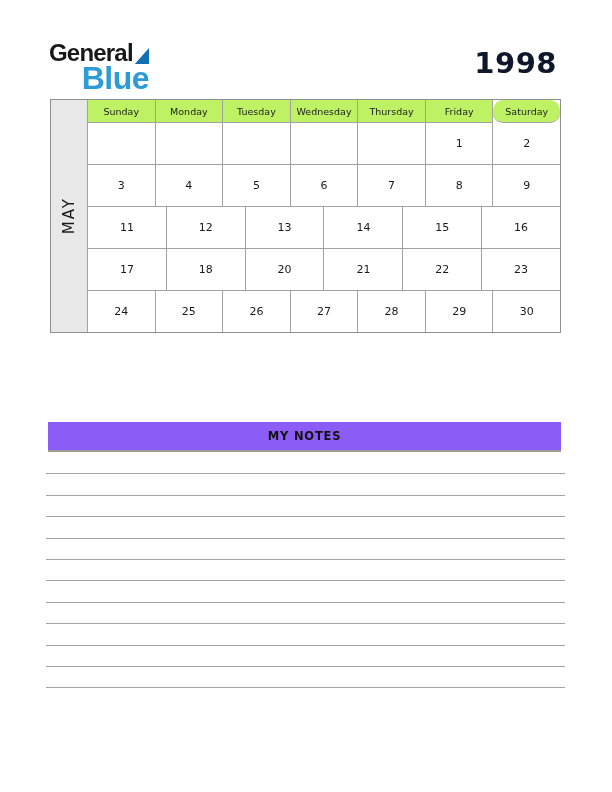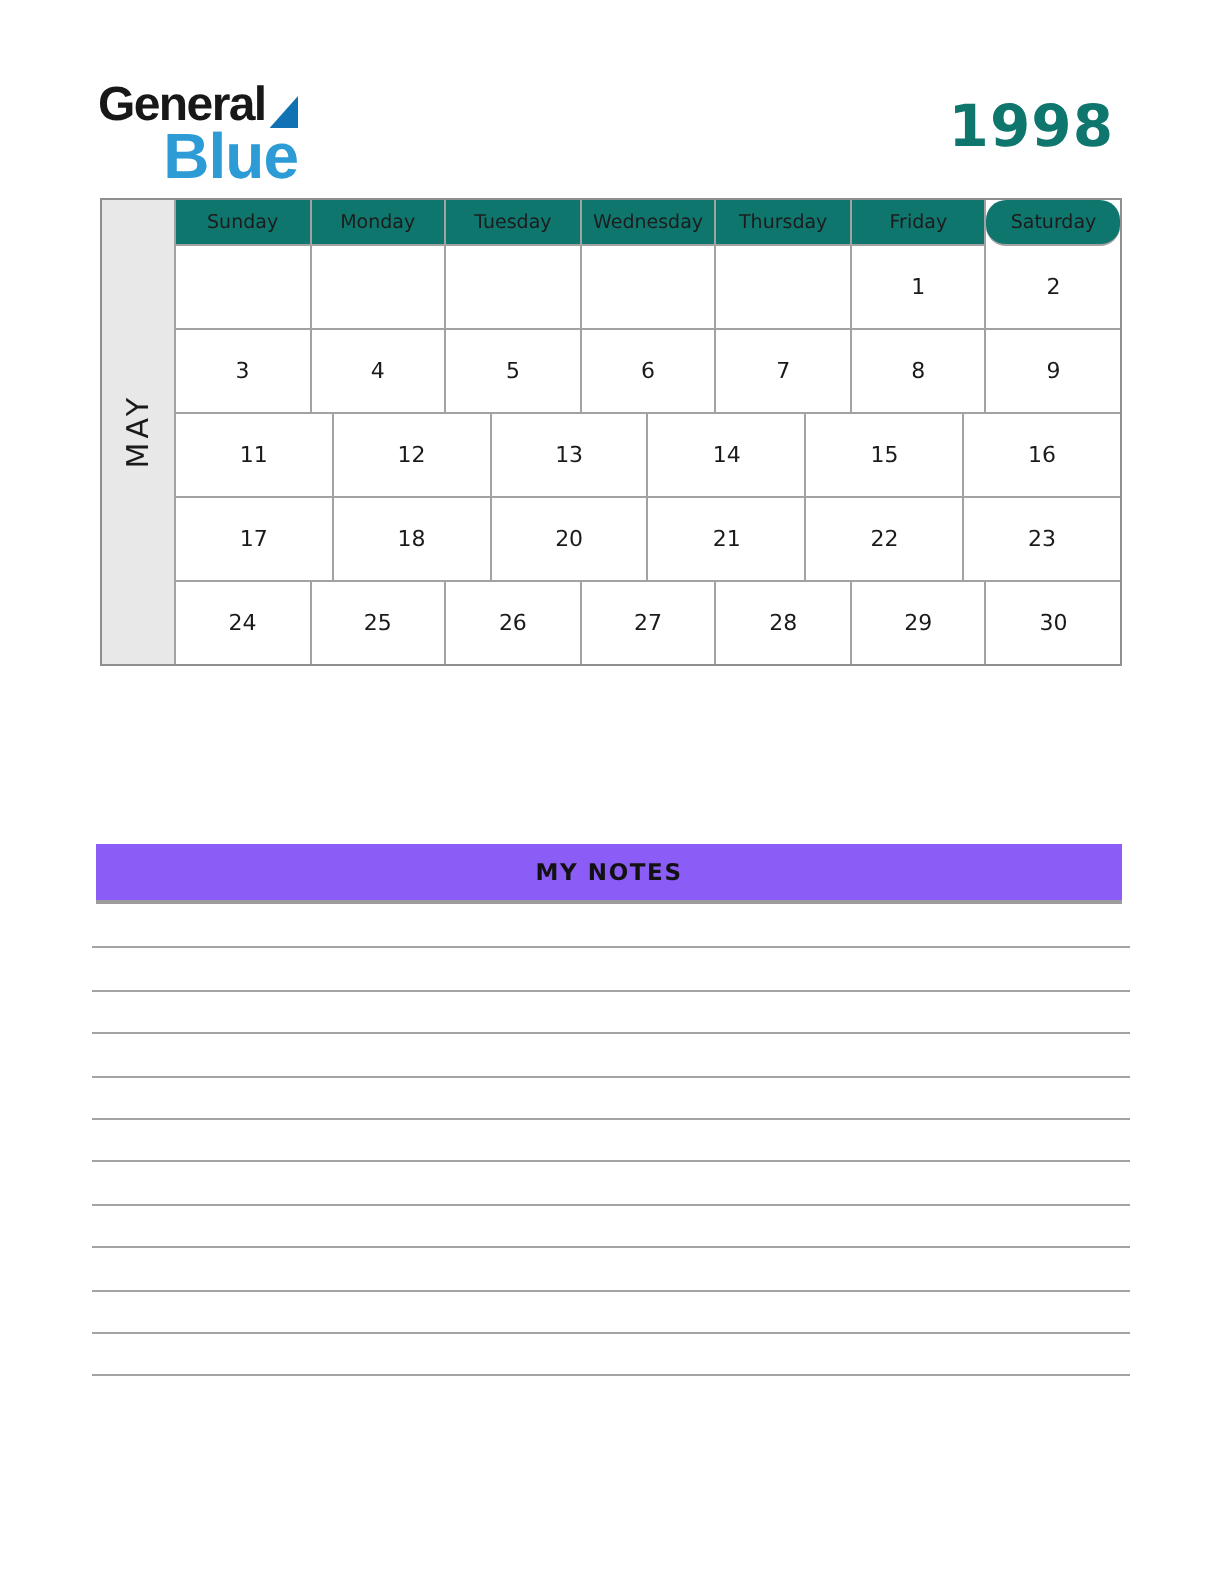--- a/index.html
+++ b/index.html
@@ -26,21 +26,21 @@
   }
   .logo-blue {
     font-family:"Liberation Sans", sans-serif;
     font-size:32px; font-weight:600; letter-spacing:-0.5px;
     color:#2d9bd5; line-height:1;
     text-align:right; margin-top:-3px;
   }
   .year {
     position:absolute; top:48px; right:55px;
     font-family:"DejaVu Sans", sans-serif;
-    font-size:29px; font-weight:bold; color:#0f766e;
+    font-size:29px; font-weight:bold; color:#0f172a;
     letter-spacing:0.5px; line-height:1.1;
   }
 
   
   .calendar {
     position:absolute; left:50px; top:99px; width:511px;
     display:flex;
     border:1px solid #8f8f8f;
     box-sizing:border-box;
     background:#ffffff;
@@ -50,21 +50,21 @@
     border-right:1px solid #a2a2a2;
     display:flex; align-items:center; justify-content:center;
   }
   .month-label {
     writing-mode:vertical-rl; transform:rotate(180deg);
     font-size:15px; letter-spacing:2px; color:#1a1a1a;
   }
   .cal-right { flex:1; display:flex; flex-direction:column; }
   .weekday-row { display:flex; height:23px; }
   .wd-cell {
-    flex:1; background:#0f766e;
+    flex:1; background:#bef264;
     border-right:1px solid #a2a2a2; border-bottom:1px solid #a2a2a2;
     display:flex; align-items:center; justify-content:center;
     font-size:9.5px; color:#1c1c1c;
   }
   .wd-cell:last-child { border-right:none;border-radius:10px; }
   .week-row { display:flex; height:42px; }
   .week-row:last-child { height:41px; }
   .day-cell {
     flex:1;
     border-right:1px solid #a2a2a2; border-bottom:1px solid #a2a2a2;

